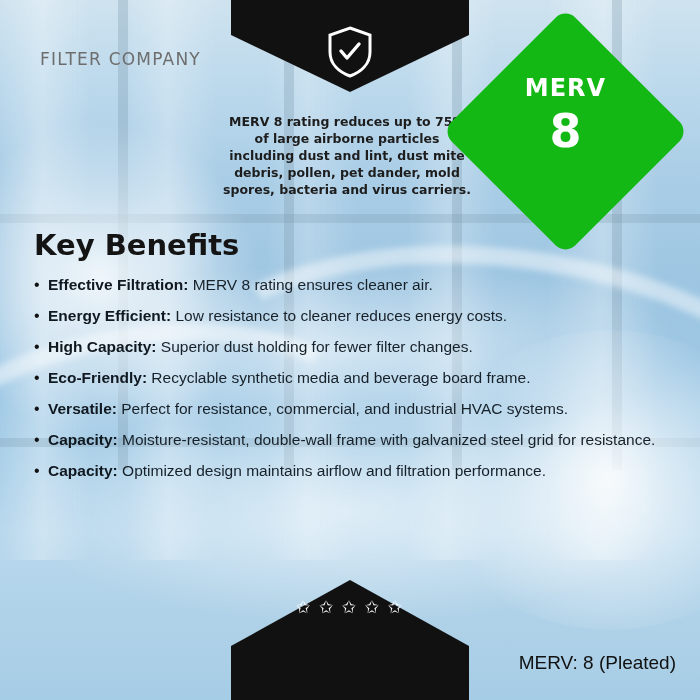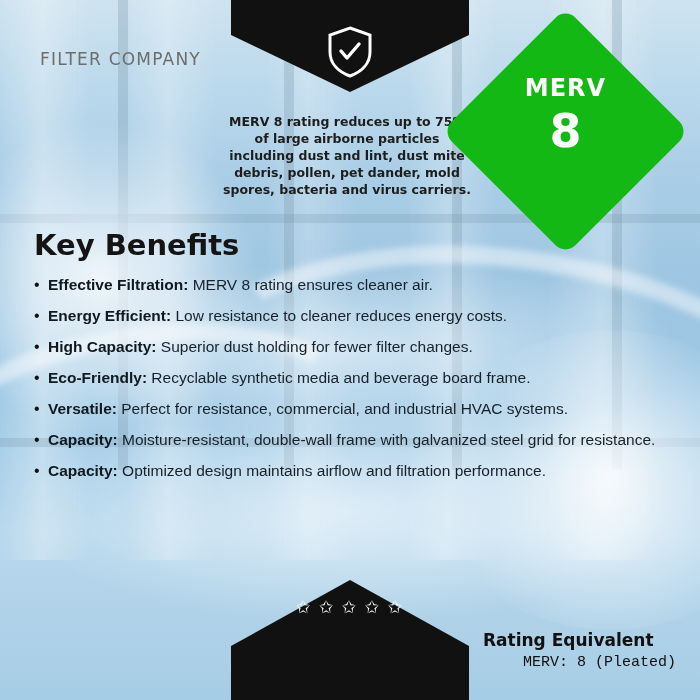--- a/index.html
+++ b/index.html
@@ -187,22 +187,22 @@
     z-index: 6; text-align: left;
     color: #111;
   }
   .rating-title {
     font-family: "DejaVu Sans", sans-serif;
     font-weight: bold;
     font-size: 17px;
     margin-bottom: 3px;
   }
   .rating-line {
-    font-family: Liberation Mono, monospace;
-    font-size: 15px;
+    font-family: Liberation Sans, sans-serif;
+    font-size: 19px;
     line-height: 19px;
     margin-left: 40px;
   }
 </style>
 </head>
 <body>
 
 <div id="page">
 
   <div class="bg-window"></div>
@@ -275,17 +275,16 @@
     <div class="benefit">
       <span class="bullet">•</span>
       <span class="benefit-text"><b>Capacity:</b><span> Optimized design maintains airflow and filtration performance.</span></span>
     </div>
   </div>
 
   <div class="bottom-banner"></div>
   <div class="stars">✩ ✩ ✩ ✩ ✩</div>
 
   <div class="rating">
-    <div class="rating-title">Rating Equivalent</div>
     <div class="rating-line">MERV: 8 (Pleated)</div>
   </div>
 
 </div>
 
 </body></html>

